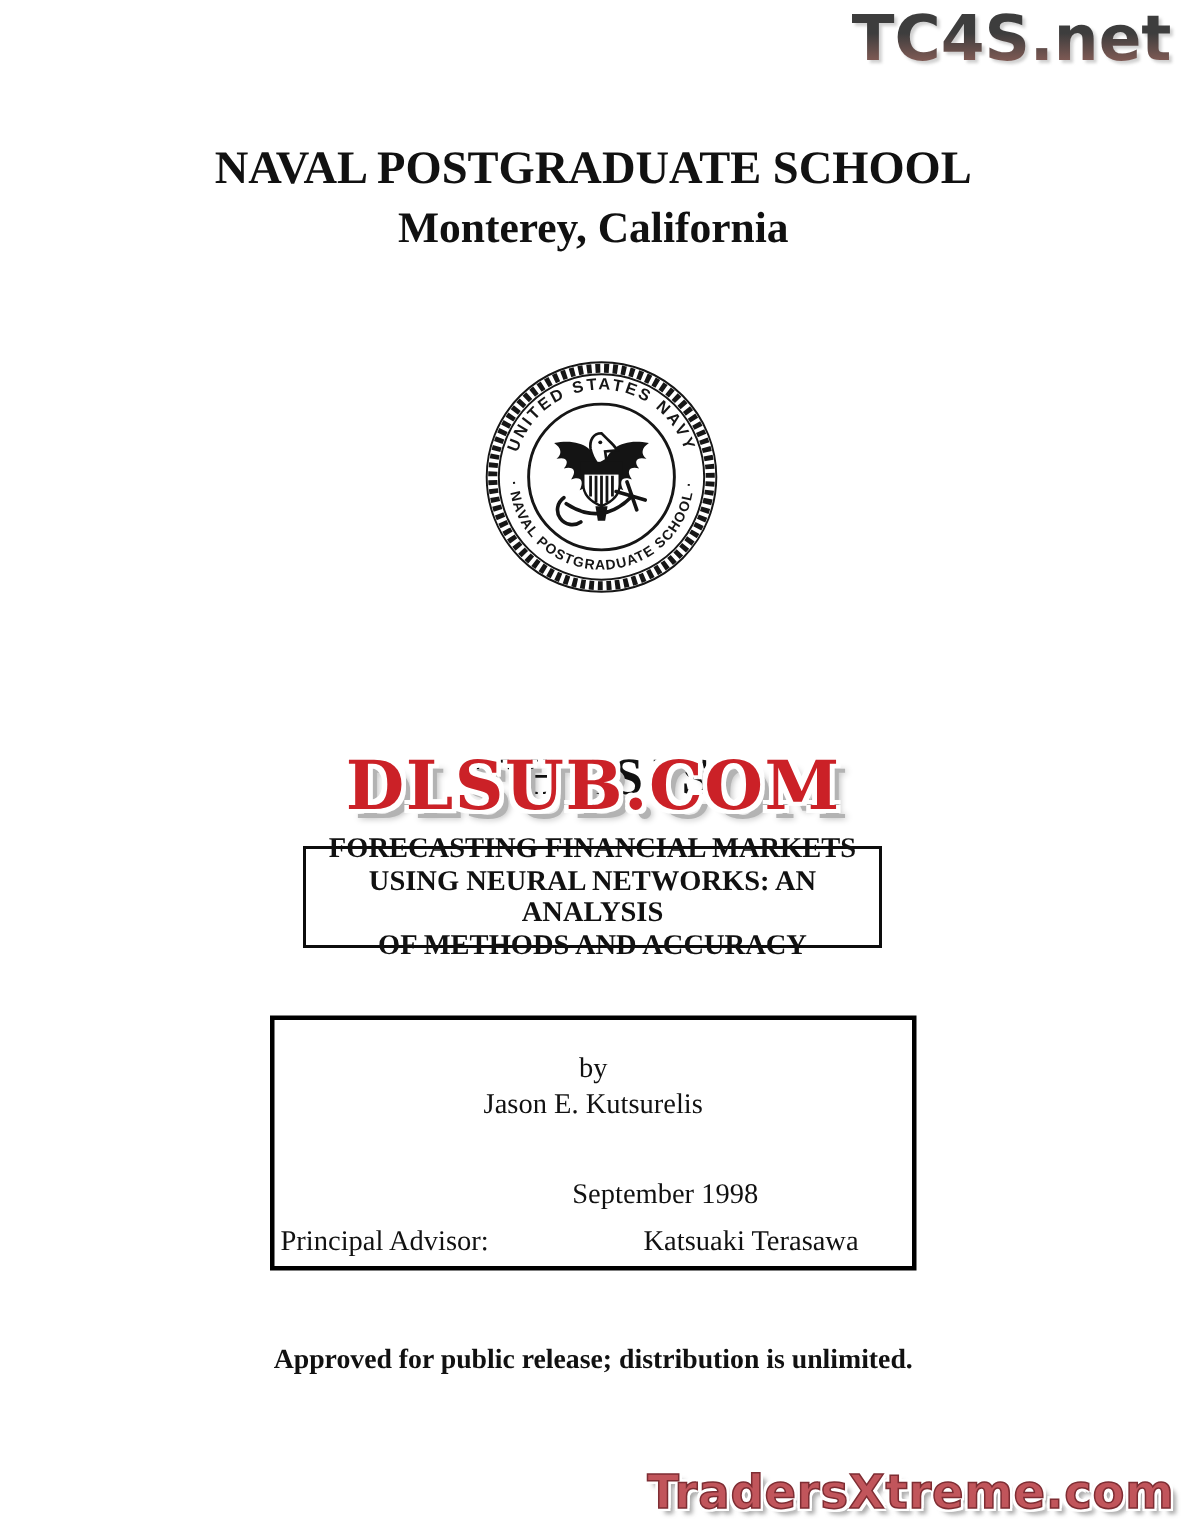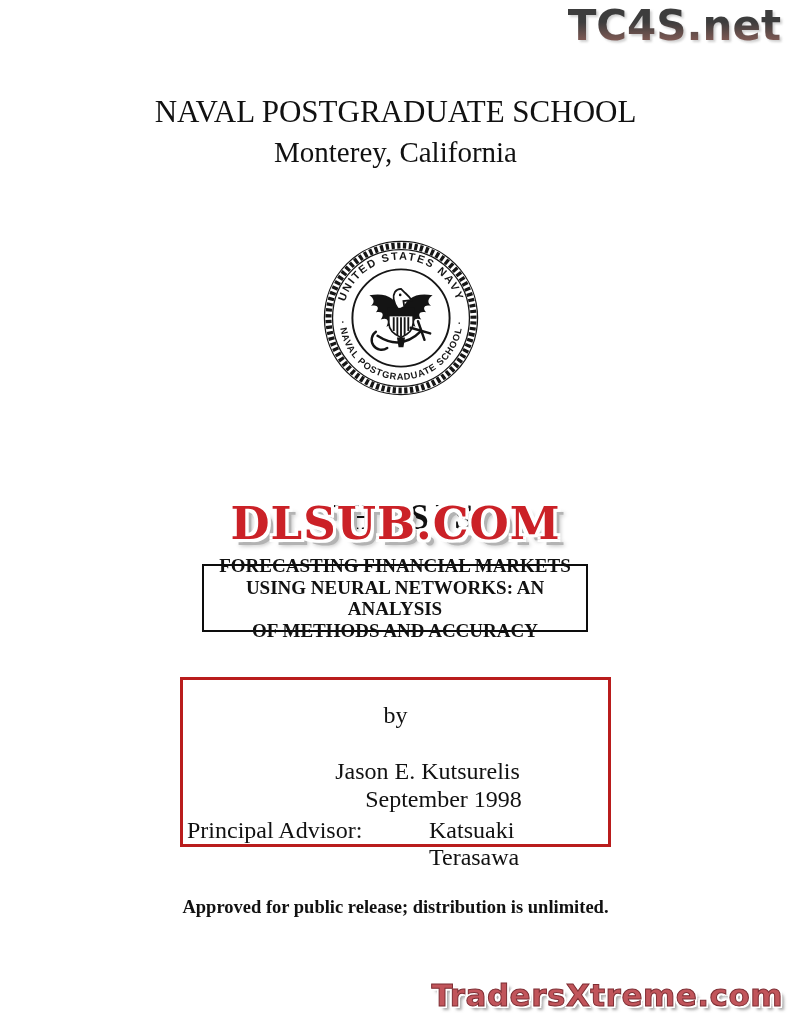--- a/index.html
+++ b/index.html
@@ -20,21 +20,21 @@
     letter-spacing: 0px;
     background: linear-gradient(180deg, var(--tc4s-top,#3d3d3d) 0%, var(--tc4s-top,#3d3d3d) 42%, var(--tc4s-bottom,#9a665e) 96%);
     -webkit-background-clip: text; background-clip: text;
     color: transparent;
     filter: drop-shadow(2px 2px 1px rgba(120,120,120,0.35));
   }
 
   
   .header {
     position: absolute; top: 92px; left: 0; width: 100%;
-    text-align: center; font-weight: normal;
+    text-align: center; font-weight: bold;
   }
   .header .line1 { font-size: 31px; line-height: 40px; }
   .header .line2 { font-size: 29px; line-height: 40px; }
 
   
   .seal { position: absolute; left: 320px; top: 237px; width: 162px; height: 162px; }
   .seal text {
     font-family: "Liberation Sans", sans-serif;
     font-weight: bold; fill: #161616;
   }
@@ -69,25 +69,25 @@
     position: absolute; left: 202px; top: 564px; width: 382px; height: 64px;
     border: 2.5px solid #0d0d0d;
     display: flex; flex-direction: column; justify-content: center;
     text-align: center; font-weight: bold; font-size: 19px; line-height: 21.5px;
     background: #fff;
   }
 
   
   .author-box {
     position: absolute; left: 180px; top: 677px; width: 425px; height: 164px;
-    border: 3px solid #b91c1c;
-    font-size: 24px; background: #fff;
+    border: 3px solid #000000;
+    font-size: 19px; background: #fff;
   }
   .author-box .by     { position: absolute; top: 22px;  width: 100%; text-align: center; }
-  .author-box .author { position: absolute; top: 78px;  width: 100%; text-align: center; padding-left: 32px; }
+  .author-box .author { position: absolute; top: 46px;  width: 100%; text-align: center; }
   .author-box .date   { position: absolute; top: 106px; width: 100%; text-align: center; margin-left: 48px; }
   .advisor-row { position: absolute; bottom: 3px; left: 4px; right: 0; height: 24px; }
   .advisor-name { position: absolute; left: 242px; top: 0; }
 
   
   .approved {
     position: absolute; top: 897px; left: 0; width: 100%;
     text-align: center; font-weight: bold; font-size: 18.5px;
   }
 

